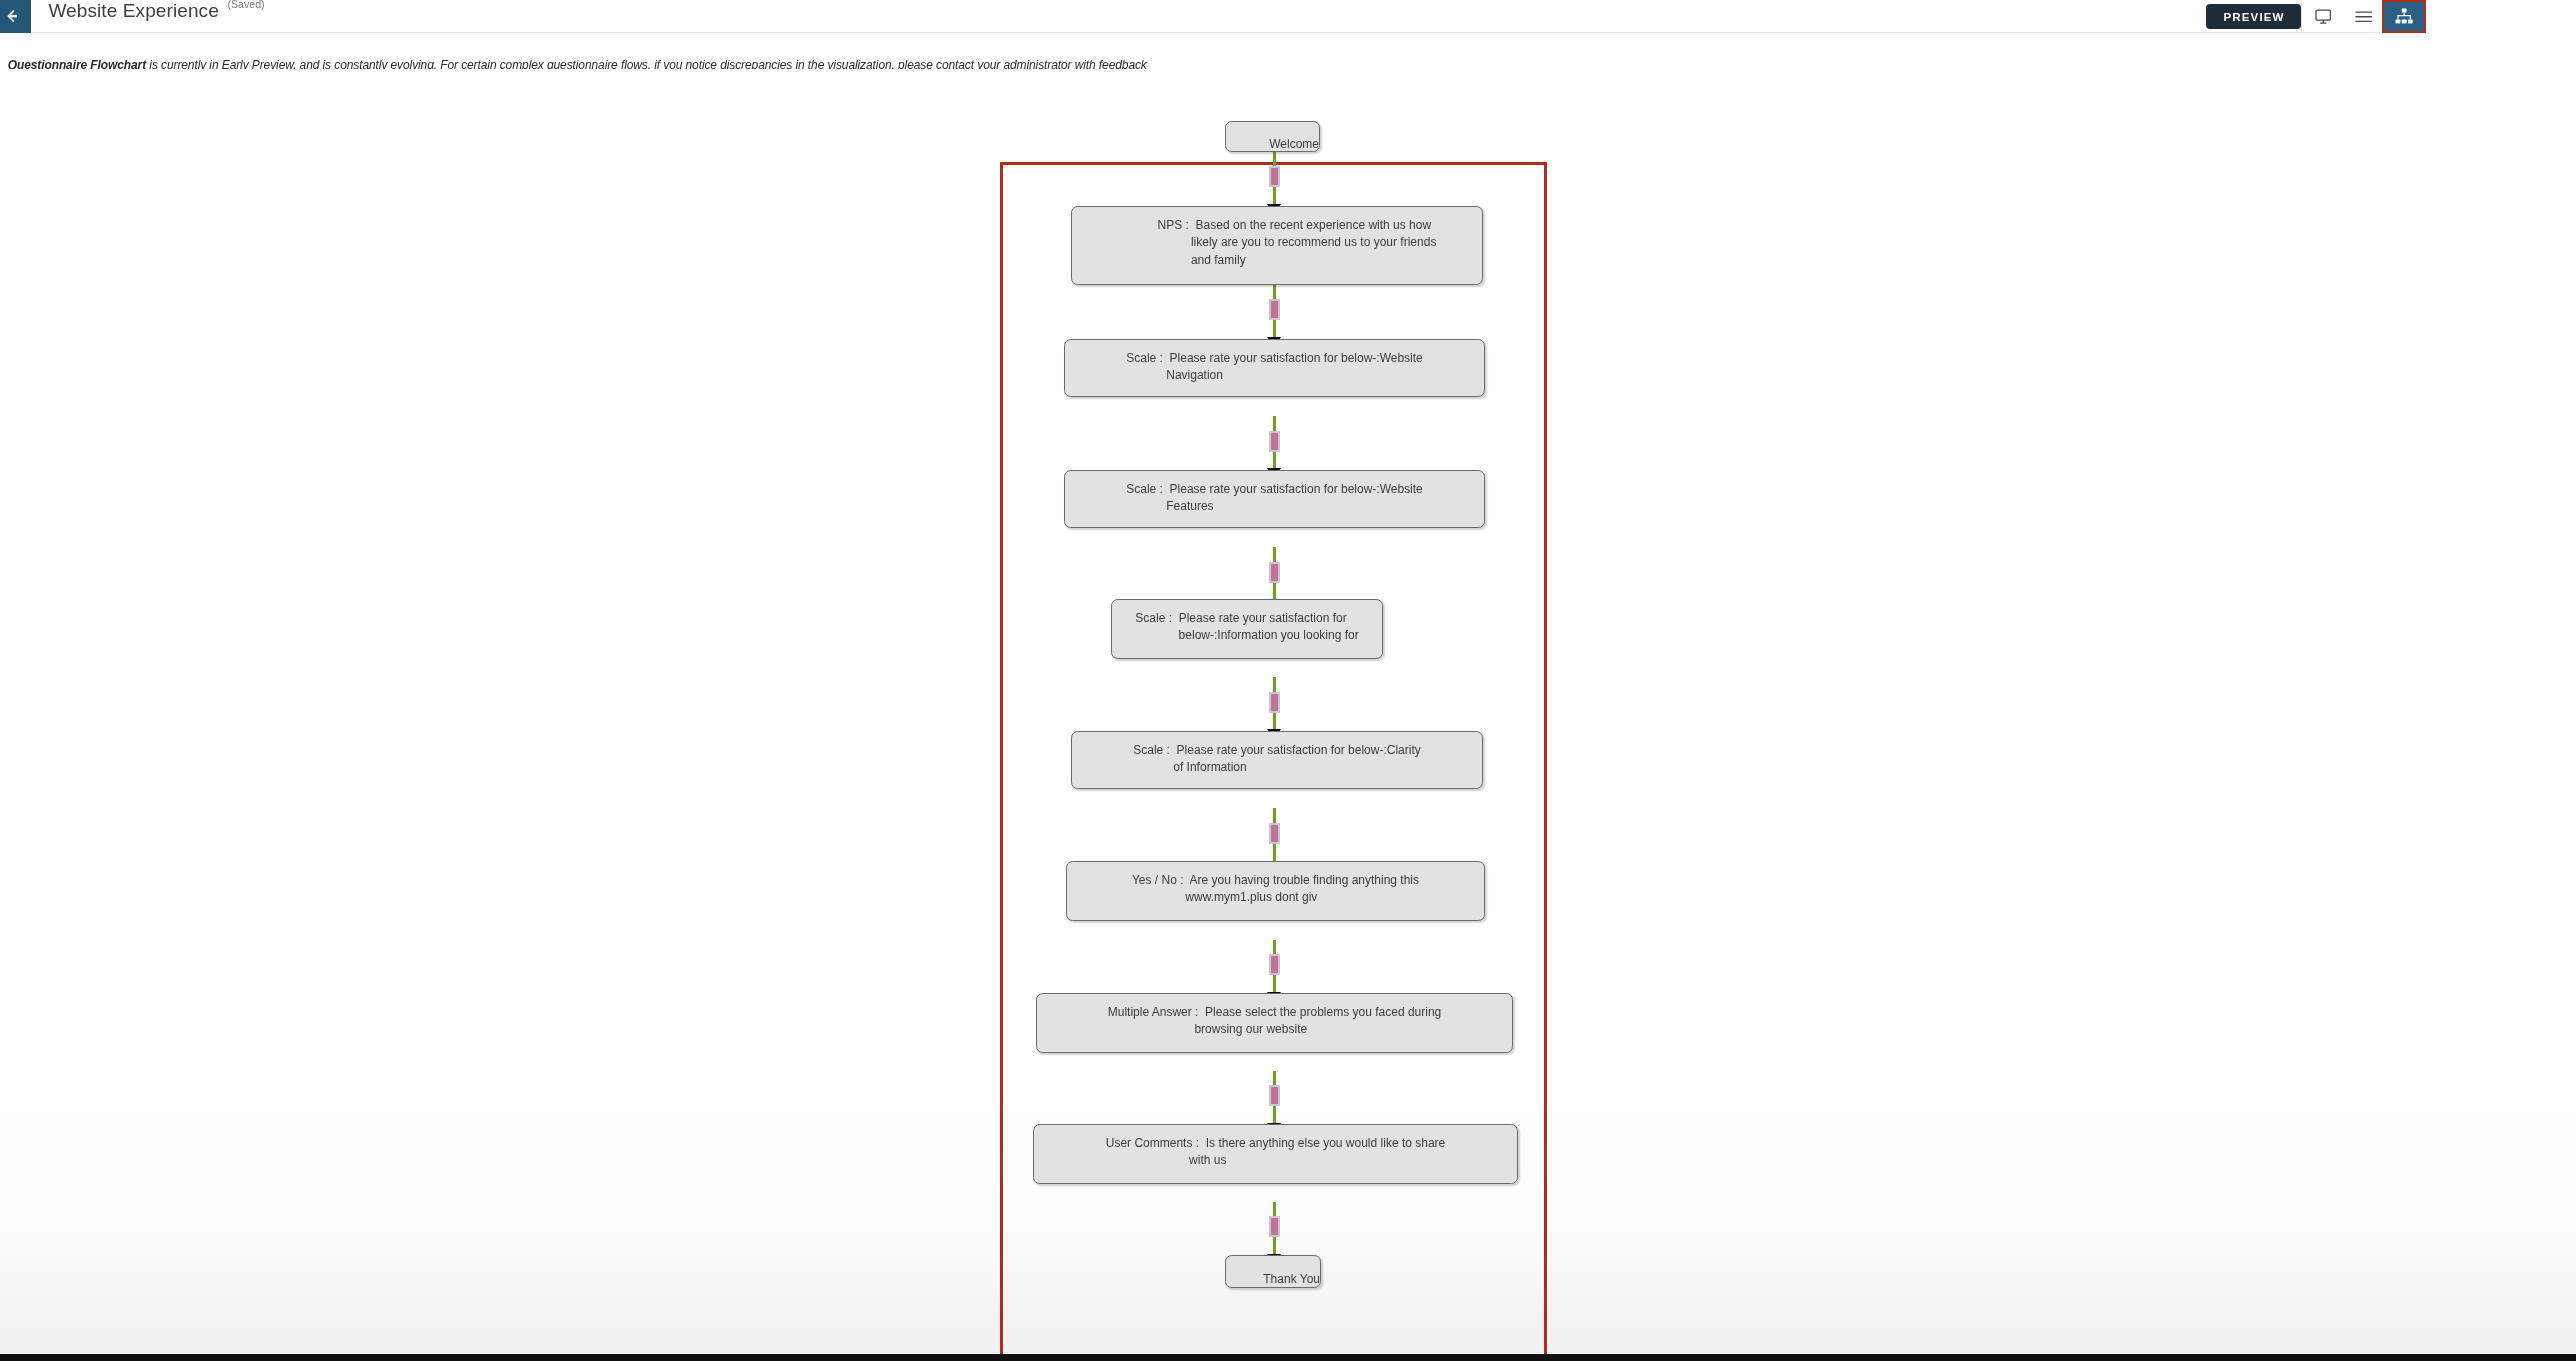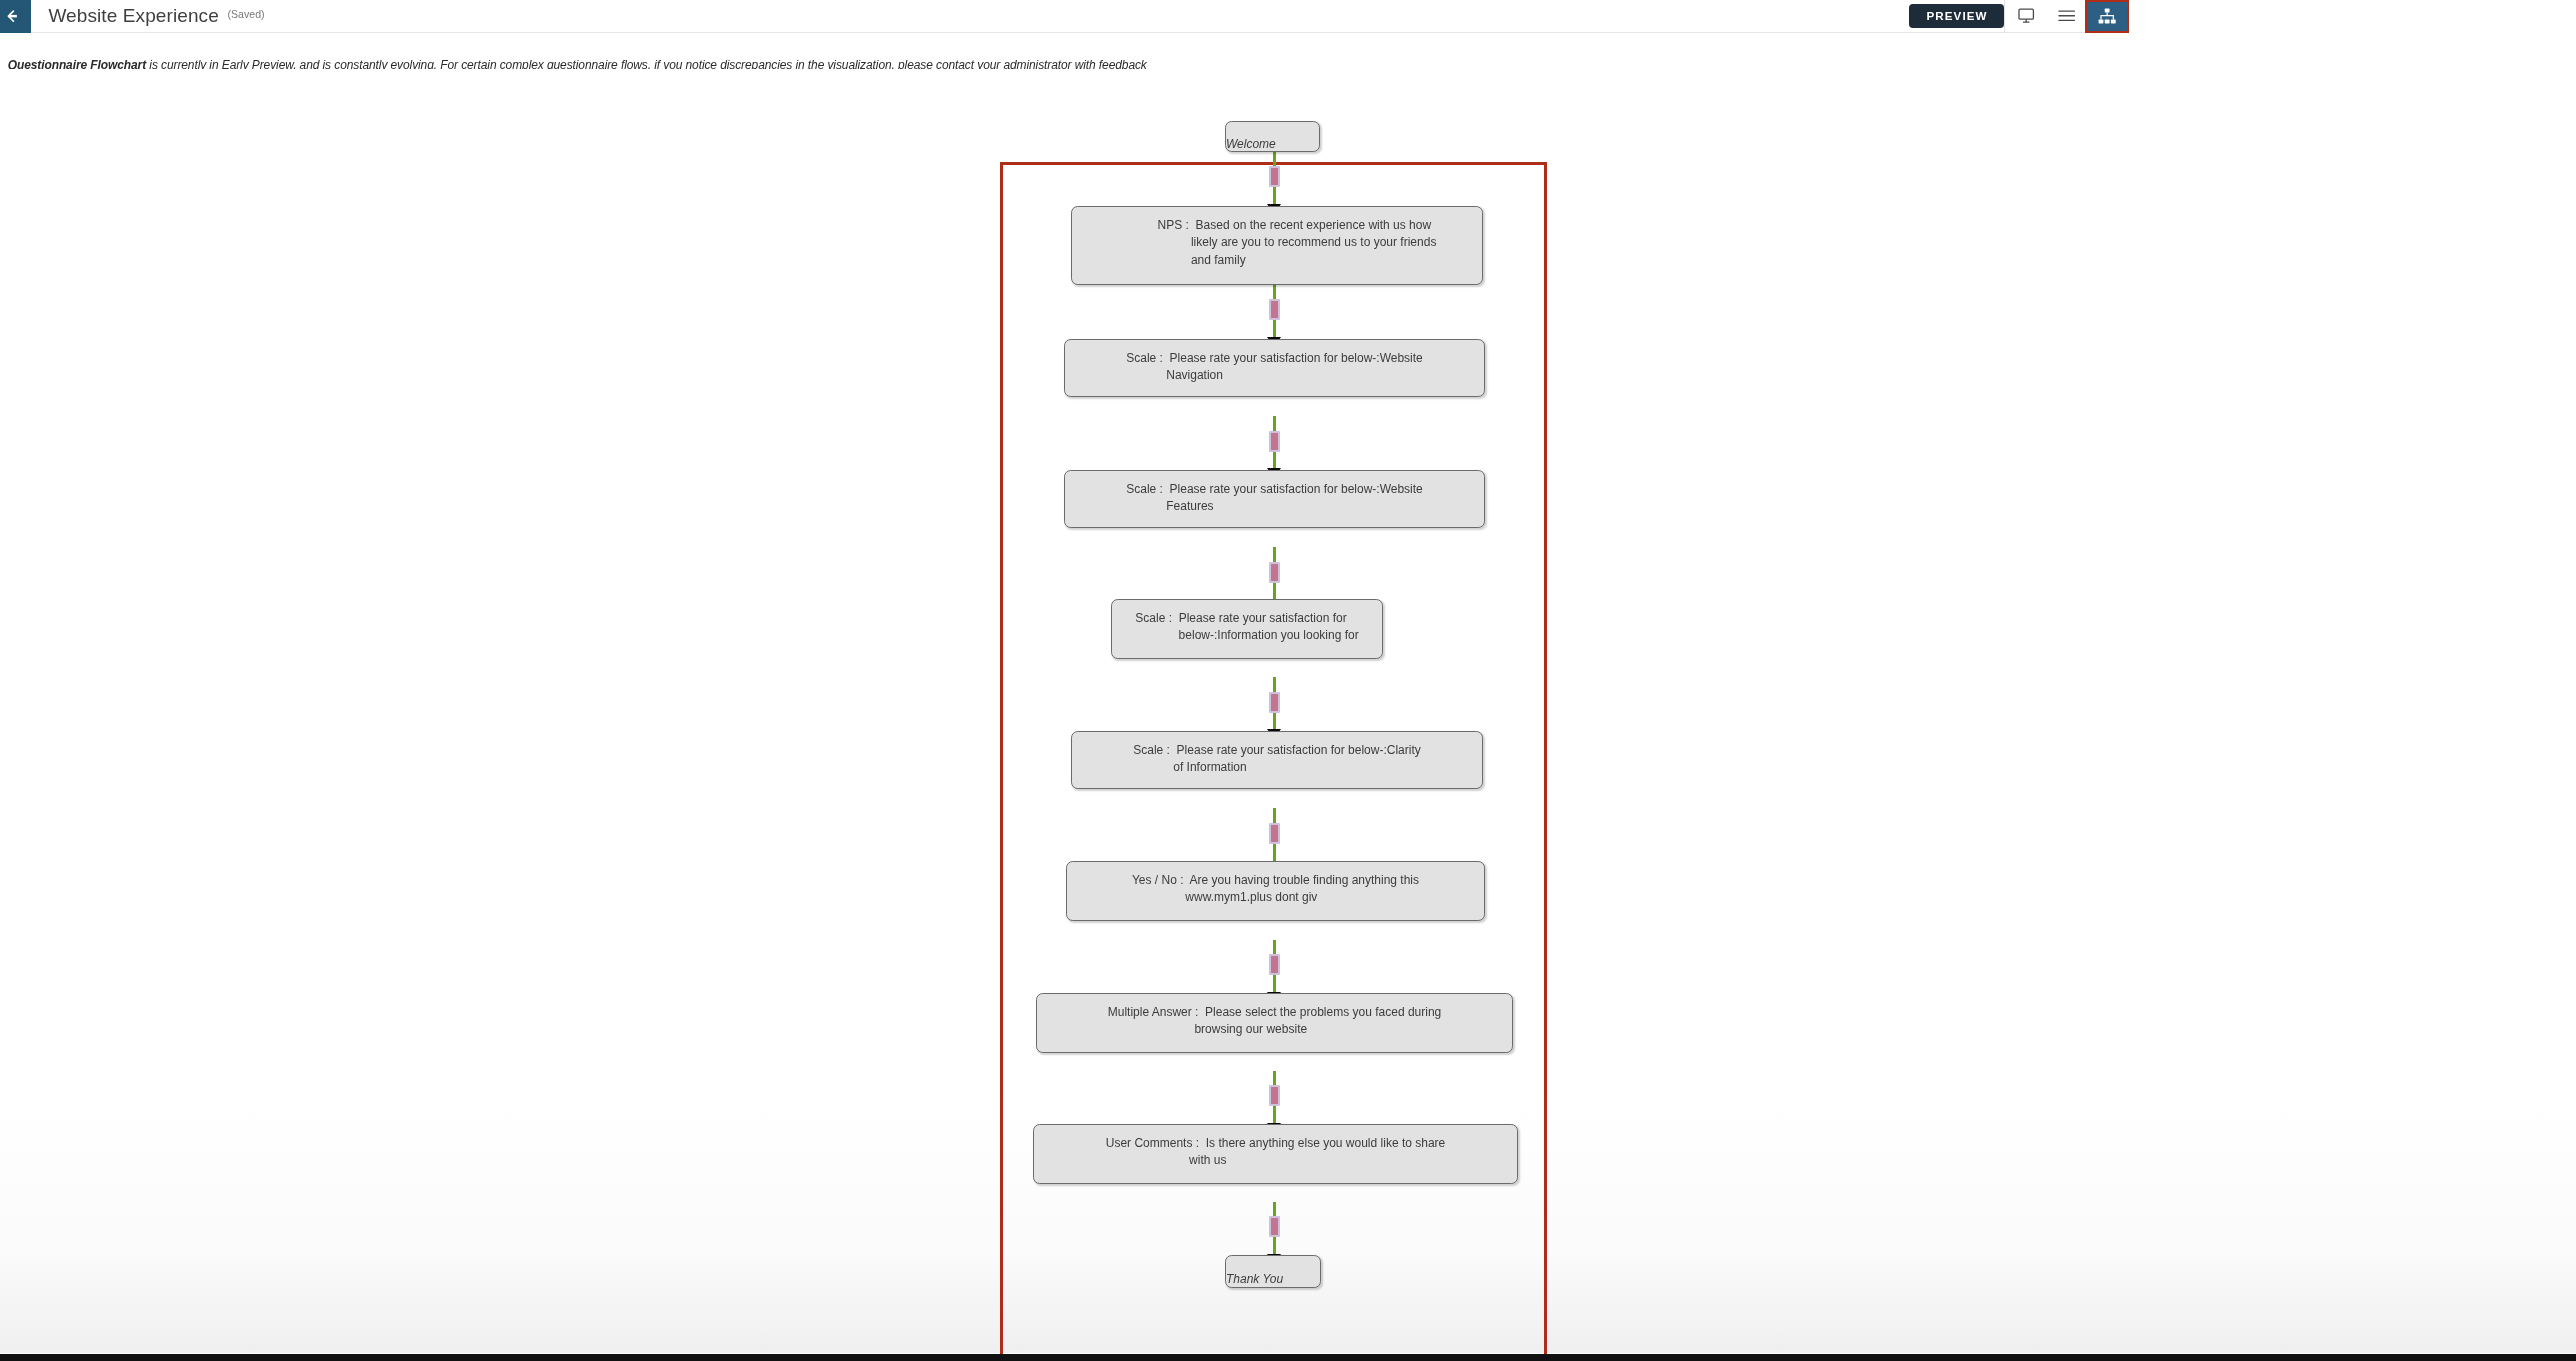--- a/index.html
+++ b/index.html
@@ -8,24 +8,24 @@
     margin: 0; padding: 0;
     width: 2576px; height: 1361px;
     background: #ffffff;
     font-family: "Liberation Sans", sans-serif;
     overflow: hidden;
   }
 
   
   .appbar {
     position: absolute; left: 0; top: 0;
-    width: 2129px; height: 33px;
+    width: 2426px; height: 33px;
     background: #ffffff;
     border-bottom: 1.9px solid #e6e6e6;
-    display: flex; align-items: center;
+    display: flex; align-items: flex-start;
   }
   .backbtn {
     width: 31px; height: 33px;
     background: #245676;
     display: flex; align-items: center; justify-content: center;
     flex: 0 0 auto;
     cursor: pointer;
   }
   .backbtn svg { display: block; }
 
@@ -123,21 +123,21 @@
     font-size: 12px;
     line-height: 17.6px;
     box-shadow: 1.4px 1.4px 1.9px rgba(0,0,0,.18);
     display: flex;
     align-items: flex-start;
     justify-content: center;
     padding-top: 9.6px;
     white-space: pre;
     text-align: left;
   }
-  .node.center { align-items: center; padding-top: 16px; justify-content: flex-start; font-style: italic; }
+  .node.center { align-items: center; padding-top: 16px; justify-content: flex-end; }
   .node-text { display: block; }
 
   
   .edge {
     position: absolute;
     width: 2.5px;
     background: #6aa31e;
   }
   .edge-marker {
     position: absolute;

